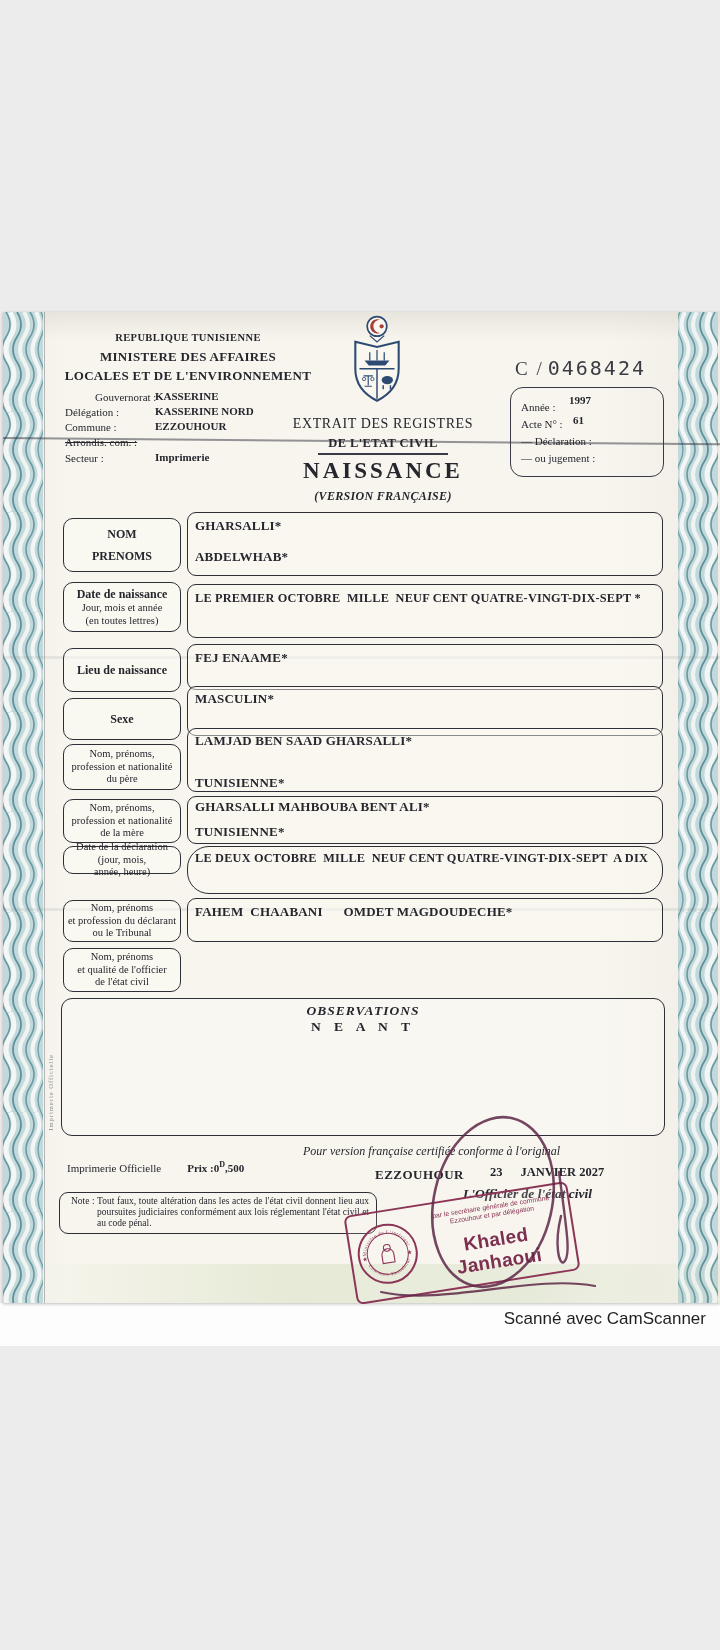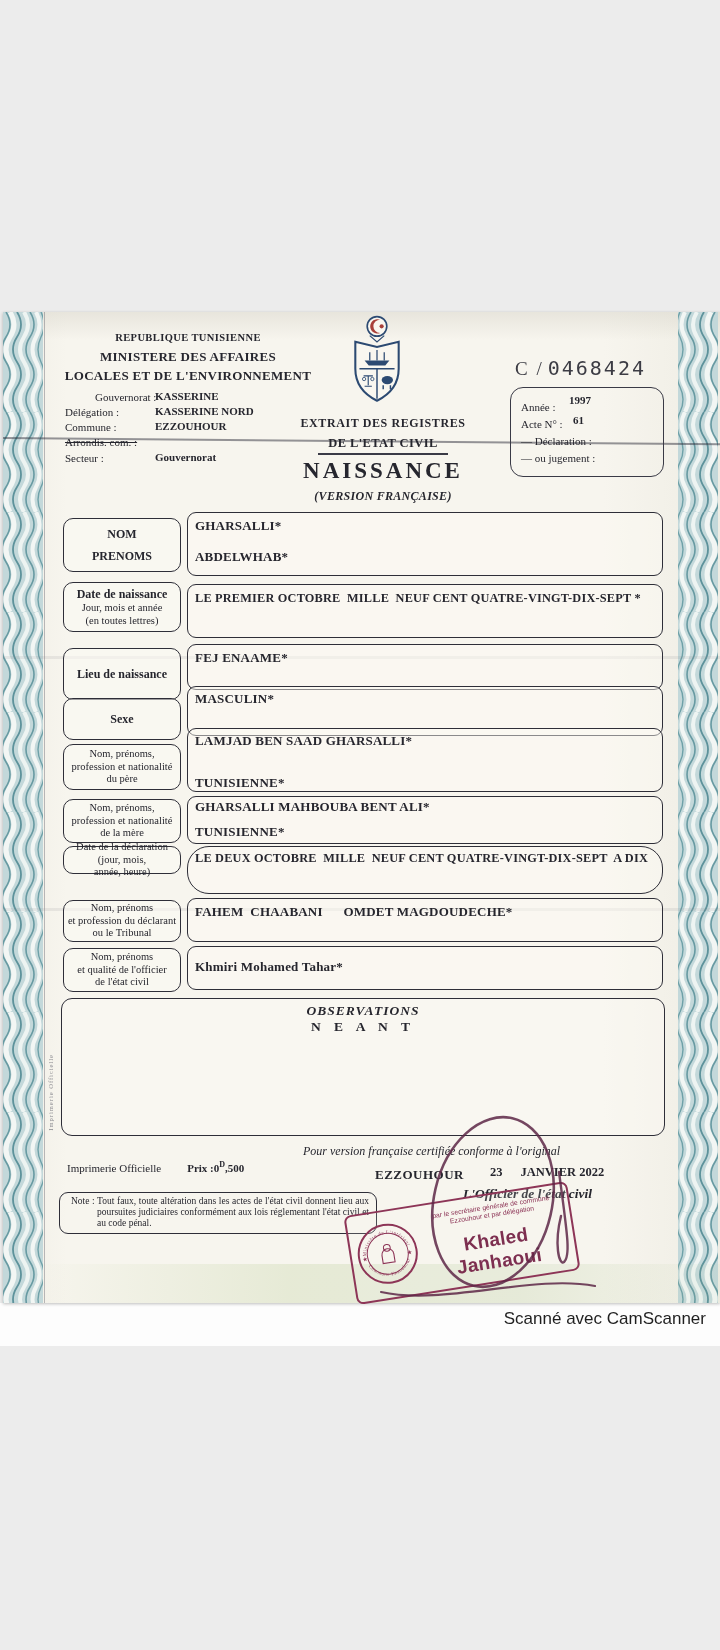--- a/index.html
+++ b/index.html
@@ -37,21 +37,21 @@
   .afield{font-size:11px;}
   .afield .al{position:absolute;left:62px;white-space:nowrap;}
   .afield .av{position:absolute;left:152px;font-weight:bold;white-space:nowrap;}
   .serial{top:44px;left:512px;white-space:nowrap;}
   .serial .pfx{font-size:19px;letter-spacing:2px;color:#3c3c44;}
   .serial .num{font-family:"DejaVu Sans Mono",monospace;font-size:20px;letter-spacing:2px;color:#3c3c44;}
   .actbox{top:75px;left:507px;width:152px;height:88px;border:1.6px solid #3a3a46;border-radius:13px;font-size:11px;}
   .actbox .r{position:absolute;left:10px;white-space:nowrap;}
   .actbox .hv{font-weight:bold;}
   .title-c{left:205px;width:350px;text-align:center;}
-  .t1{top:104px;font-size:12px;font-weight:bold;letter-spacing:.6px;}
+  .t1{top:104px;font-size:14px;font-weight:normal;letter-spacing:.6px;}
   .t2{top:124px;font-size:12.5px;font-weight:bold;letter-spacing:.4px;}
   .t2u{top:141px;left:315px;width:130px;height:1.5px;background:#3a3a46;}
   .ttype{top:146px;font-size:23px;font-weight:bold;letter-spacing:3px;}
   .tver{top:177px;font-size:12px;font-weight:bold;font-style:italic;letter-spacing:.3px;}
 
   
   .lbox{left:60px;width:118px;border:1.6px solid #2e2e38;border-radius:10px;display:flex;flex-direction:column;
         align-items:center;justify-content:center;text-align:center;padding:2px 3px;box-sizing:border-box;
         background:rgba(252,250,244,.55);}
   .ll{font-size:10.5px;line-height:12.5px;}
@@ -149,21 +149,21 @@
     <div class="afield">
       <span class="al" style="top:109px;">Commune :</span>
       <span class="av" style="top:108px;">EZZOUHOUR</span>
     </div>
     <div class="afield">
       <span class="al" style="top:124px;text-decoration:line-through;">Arrondis. com. :</span>
       <span class="av" style="top:123px;"></span>
     </div>
     <div class="afield">
       <span class="al" style="top:140px;">Secteur :</span>
-      <span class="av" style="top:139px;">Gouvernorat</span>
+      <span class="av" style="top:139px;">Imprimerie</span>
     </div>
 
     <svg class="abs" style="left:346px;top:3px;" width="56" height="95" viewBox="0 0 54 92">
       <circle cx="27" cy="11" r="9.5" fill="#f9f7f0" stroke="#2c4a72" stroke-width="1.6"></circle>
       <path d="M30 4.5 a7 7 0 1 0 0 13 a5.6 5.6 0 1 1 0 -13" fill="#a8403a"></path>
       <circle cx="31.5" cy="11" r="2" fill="#a8403a"></circle>
       <path d="M6 26 l21 5 21 -5 v26 c0 17 -11 26 -21 31 c-10 -5 -21 -14 -21 -31 z" fill="#f9f7f0" stroke="#2c4a72" stroke-width="2"></path>
       <path d="M20 20 l7 6 7 -6" fill="none" stroke="#2c4a72" stroke-width="1.2"></path>
       <path d="M15 44 h24 l-4 5 h-16 z" fill="#2c4a72"></path>
       <path d="M20 36 v8 M27 34 v10 M34 36 v8" stroke="#2c4a72" stroke-width="1.2"></path>
@@ -205,21 +205,21 @@
 
     <div class="abs lbox" style="top:270px;height:50px;">
       <div class="ll b">Date de naissance</div>
       <div class="ll">Jour, mois et année</div>
       <div class="ll">(en toutes lettres)</div>
     </div>
     <div class="abs vbox" style="top:272px;height:54px;">
       <div class="vline sm" style="top:6px;">LE PREMIER OCTOBRE  MILLE  NEUF CENT QUATRE-VINGT-DIX-SEPT *</div>
     </div>
 
-    <div class="abs lbox" style="top:336px;height:52px;">
+    <div class="abs lbox" style="top:336px;height:44px;">
       <div class="ll b">Lieu de naissance</div>
     </div>
     <div class="abs vbox" style="top:332px;height:46px;">
       <div class="vline" style="top:5px;">FEJ ENAAME*</div>
     </div>
 
     <div class="abs lbox" style="top:386px;height:42px;">
       <div class="ll b">Sexe</div>
     </div>
     <div class="abs vbox" style="top:374px;height:50px;">
@@ -262,37 +262,34 @@
     </div>
     <div class="abs vbox" style="top:586px;height:44px;">
       <div class="vline" style="top:5px;">FAHEM  CHAABANI      OMDET MAGDOUDECHE*</div>
     </div>
 
     <div class="abs lbox" style="top:636px;height:44px;">
       <div class="ll">Nom, prénoms</div>
       <div class="ll">et qualité de l'officier</div>
       <div class="ll">de l'état civil</div>
     </div>
-    <div class="abs vbox" style="top:634px;height:44px;">
-      <div class="vline" style="top:12px;">Khmiri Mohamed Tahar*</div>
-    </div>
 
     <div class="abs obsbox" style="top:686px;height:136px;">
       <div class="obst">OBSERVATIONS</div>
       <div class="obsv">N E A N T</div>
     </div>
 
     <div class="abs sidecode">Imprimerie Officielle</div>
     <div class="abs certify">Pour version française certifiée conforme à l'original</div>
     <div class="abs printline">
       <span>Imprimerie Officielle</span><span class="px">Prix :</span><span style="font-weight:bold;">0</span><sup style="font-weight:bold;font-size:8px;">D</sup><span style="font-weight:bold;">,500</span>
     </div>
     <div class="abs place">EZZOUHOUR</div>
     <div class="abs idate">
-      <span>23</span><span class="dr">JANVIER 2022</span>
+      <span>23</span><span class="dr">JANVIER 2027</span>
     </div>
     <div class="abs officer">L'Officier de l'état civil</div>
     <div class="abs notebox">
       <div class="nt">Note : Tout faux, toute altération dans les actes de l'état civil donnent lieu aux poursuites judiciaires conformément aux lois réglementant l'état civil et au code pénal.</div>
     </div>
 
     <div class="abs stamp">
       <svg class="seal" width="62" height="62" viewBox="0 0 62 62">
         <defs>
           <path id="arcT" d="M9 33 a22 22 0 0 1 44 0"></path>

